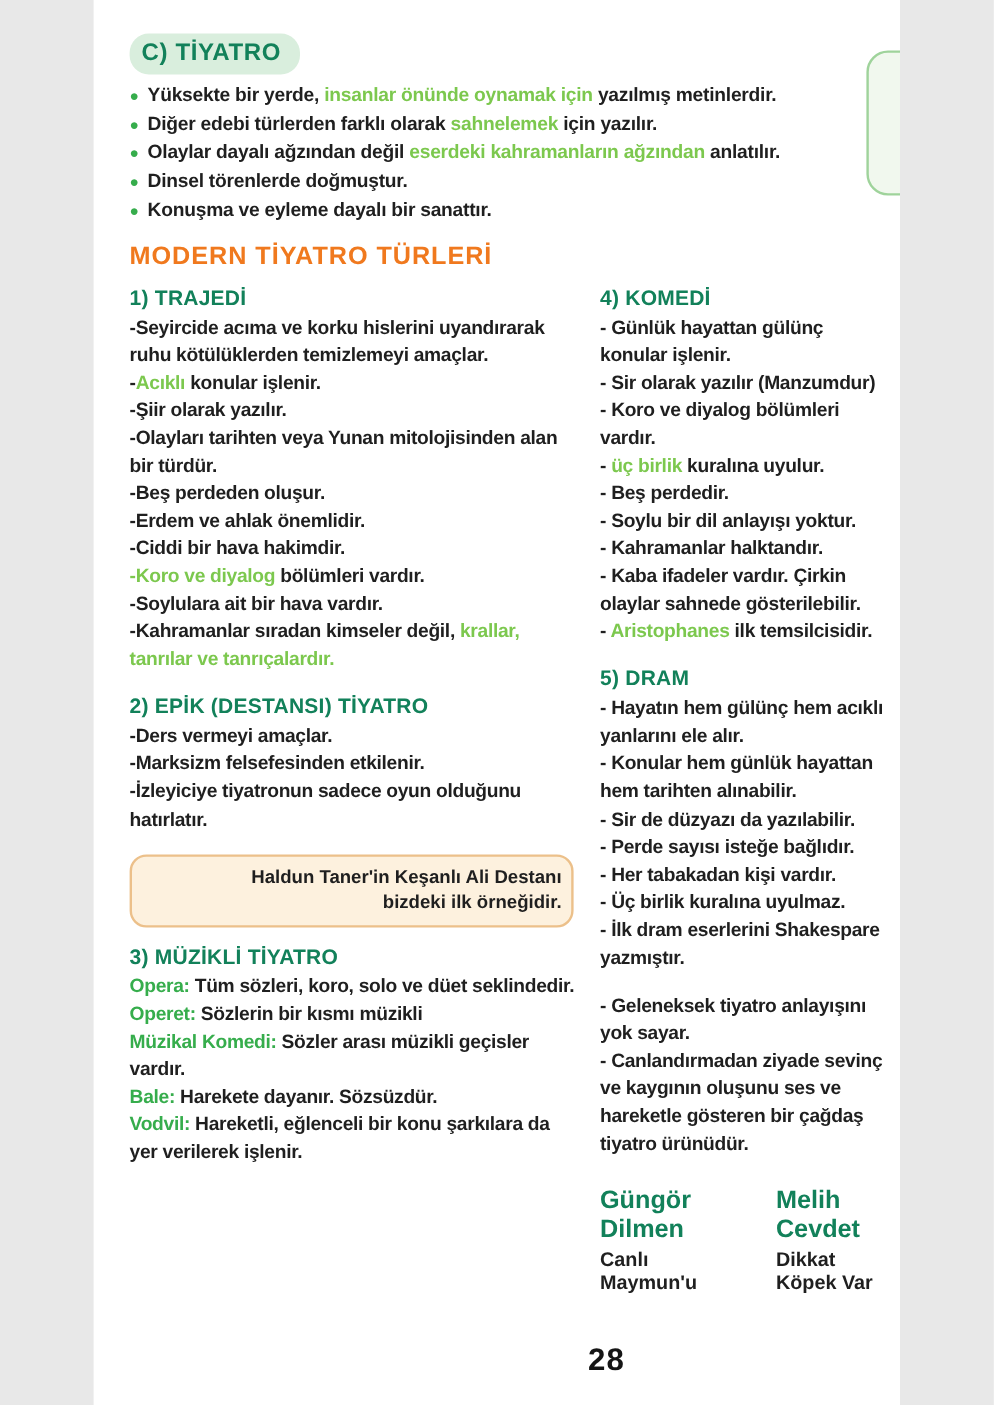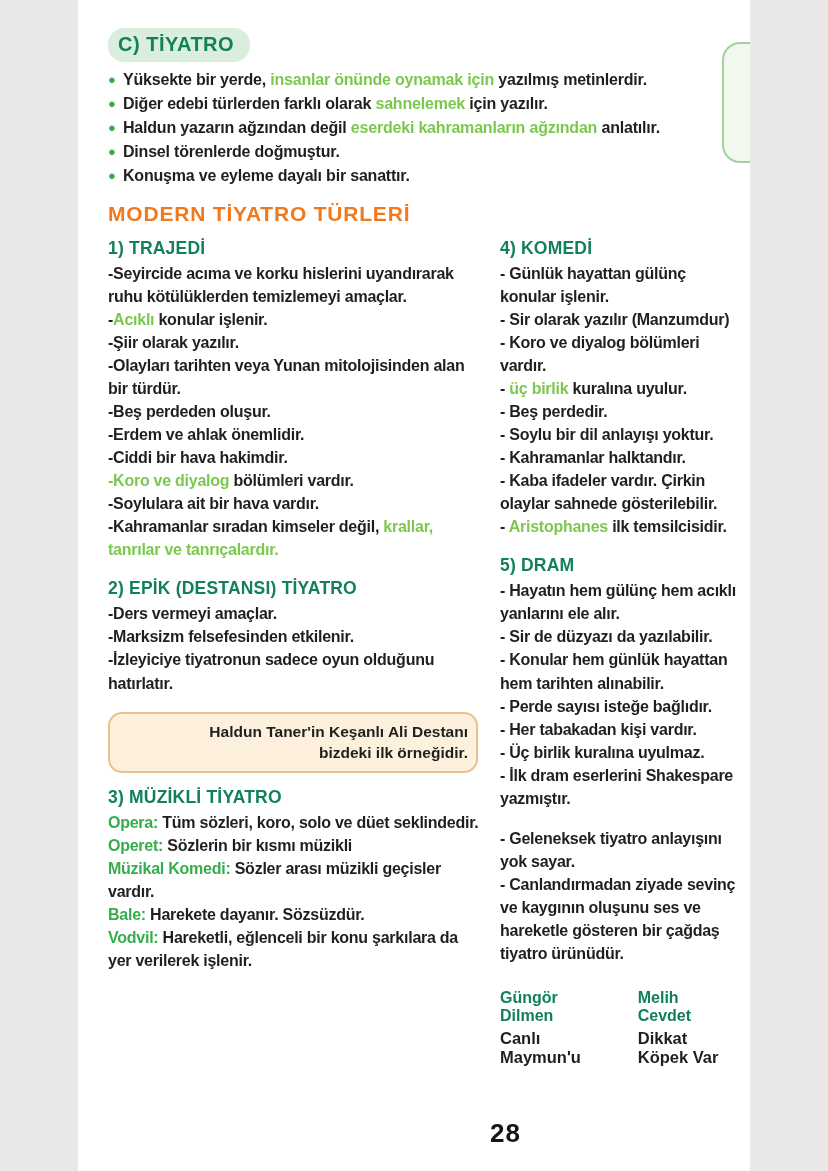--- a/index.html
+++ b/index.html
@@ -85,21 +85,21 @@
     text-align:right;
     font-size:15.5px;font-weight:bold;line-height:1.4;
     white-space:pre-line;
     margin:4px 2px 14px 0;
     color:var(--ink);
   }
 
   .authors-row{display:flex;gap:46px;margin-top:24px;}
   .author .author-name{
     color:var(--green-dark);
-    font-weight:bold;font-size:16px;
+    font-weight:bold;font-size:21px;
     margin-bottom:4px;
   }
   .author .author-work{
     color:var(--ink);
     font-weight:bold;font-size:16.5px;
   }
 
   .page-number{
     position:absolute;
     left:412px;top:1118px;
@@ -112,21 +112,21 @@
 <body>
 
 <div class="page">
 
   <div class="top-row">
     <div class="intro">
       <div class="title-pill">C) TİYATRO</div>
       <div class="intro-lines">
           <div class="line"><span class="dot">●</span><span class="seg-k">Yüksekte bir yerde, </span><span class="seg-g">insanlar önünde oynamak için</span><span class="seg-k"> yazılmış metinlerdir.</span></div>
           <div class="line"><span class="dot">●</span><span class="seg-k">Diğer edebi türlerden farklı olarak </span><span class="seg-g">sahnelemek</span><span class="seg-k"> için yazılır.</span></div>
-          <div class="line"><span class="dot">●</span><span class="seg-k">Haldun yazarın ağzından değil </span><span class="seg-g">eserdeki kahramanların ağzından</span><span class="seg-k"> anlatılır.</span></div>
+          <div class="line"><span class="dot">●</span><span class="seg-k">Olaylar dayalı ağzından değil </span><span class="seg-g">eserdeki kahramanların ağzından</span><span class="seg-k"> anlatılır.</span></div>
           <div class="line"><span class="dot">●</span><span class="seg-k">Dinsel törenlerde doğmuştur.</span></div>
           <div class="line"><span class="dot">●</span><span class="seg-k">Konuşma ve eyleme dayalı bir sanattır.</span></div>
         </div>
     </div>
     <div class="side-box">Yapı unsurları
 zaman,
 mekan, kişi, ve
 seyircilerdir.</div>
   </div>
 
@@ -184,22 +184,22 @@
             <div class="line"><span class="seg-k">- Soylu bir dil anlayışı yoktur.</span></div>
             <div class="line"><span class="seg-k">- Kahramanlar halktandır.</span></div>
             <div class="line"><span class="seg-k">- Kaba ifadeler vardır. Çirkin olaylar sahnede gösterilebilir.</span></div>
             <div class="line"><span class="seg-k">- </span><span class="seg-g">Aristophanes</span><span class="seg-k"> ilk temsilcisidir.</span></div>
           </div>
       </div>
       <div class="section">
         <div class="section-heading">5) DRAM</div>
         <div>
             <div class="line"><span class="seg-k">- Hayatın hem gülünç hem acıklı yanlarını ele alır.</span></div>
+            <div class="line"><span class="seg-k">- Konular hem günlük hayattan hem tarihten alınabilir.</span></div>
             <div class="line"><span class="seg-k">- Sir de düzyazı da yazılabilir.</span></div>
-            <div class="line"><span class="seg-k">- Konular hem günlük hayattan hem tarihten alınabilir.</span></div>
             <div class="line"><span class="seg-k">- Perde sayısı isteğe bağlıdır.</span></div>
             <div class="line"><span class="seg-k">- Her tabakadan kişi vardır.</span></div>
             <div class="line"><span class="seg-k">- Üç birlik kuralına uyulmaz.</span></div>
             <div class="line"><span class="seg-k">- İlk dram eserlerini Shakespare yazmıştır.</span></div>
           </div>
       </div>
       <div class="section">
         <div>
             <div class="line"><span class="seg-k">- Geleneksek tiyatro anlayışını yok sayar.</span></div>
             <div class="line"><span class="seg-k">- Canlandırmadan ziyade sevinç ve kaygının oluşunu ses ve hareketle gösteren bir çağdaş tiyatro ürünüdür.</span></div>

